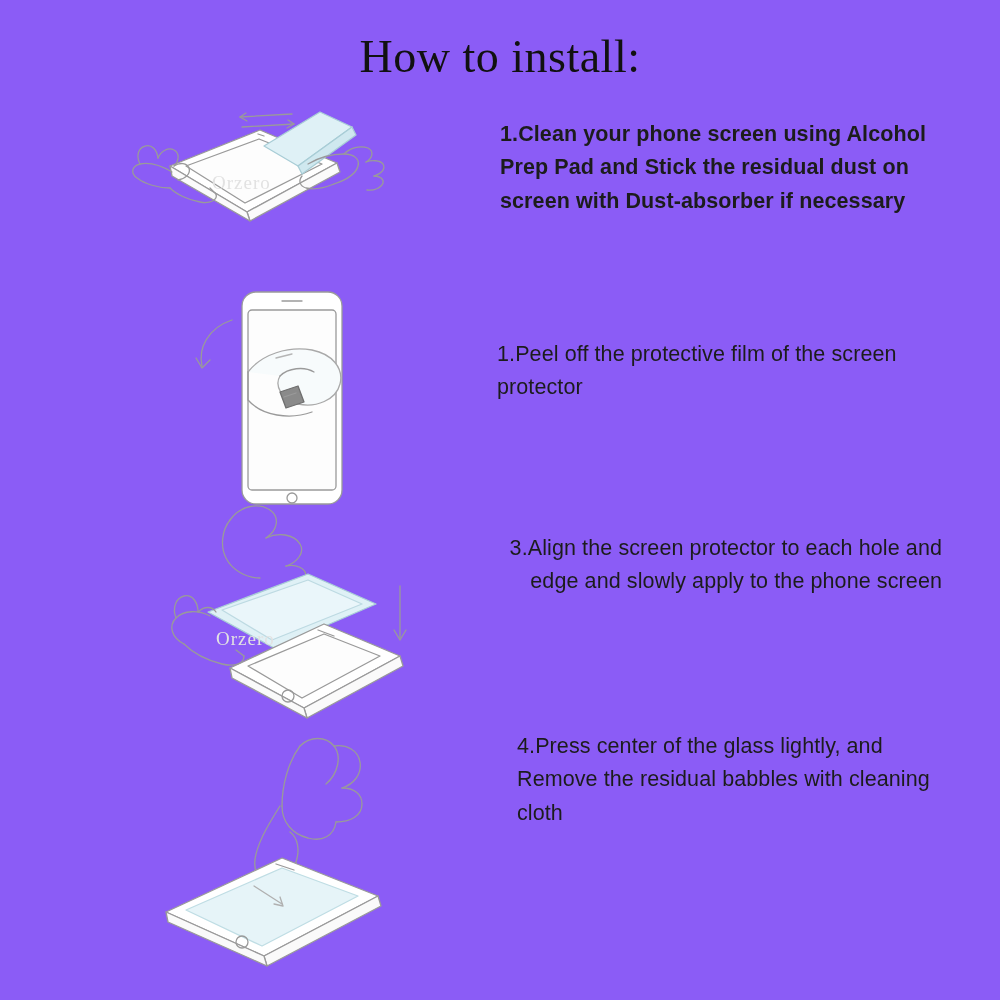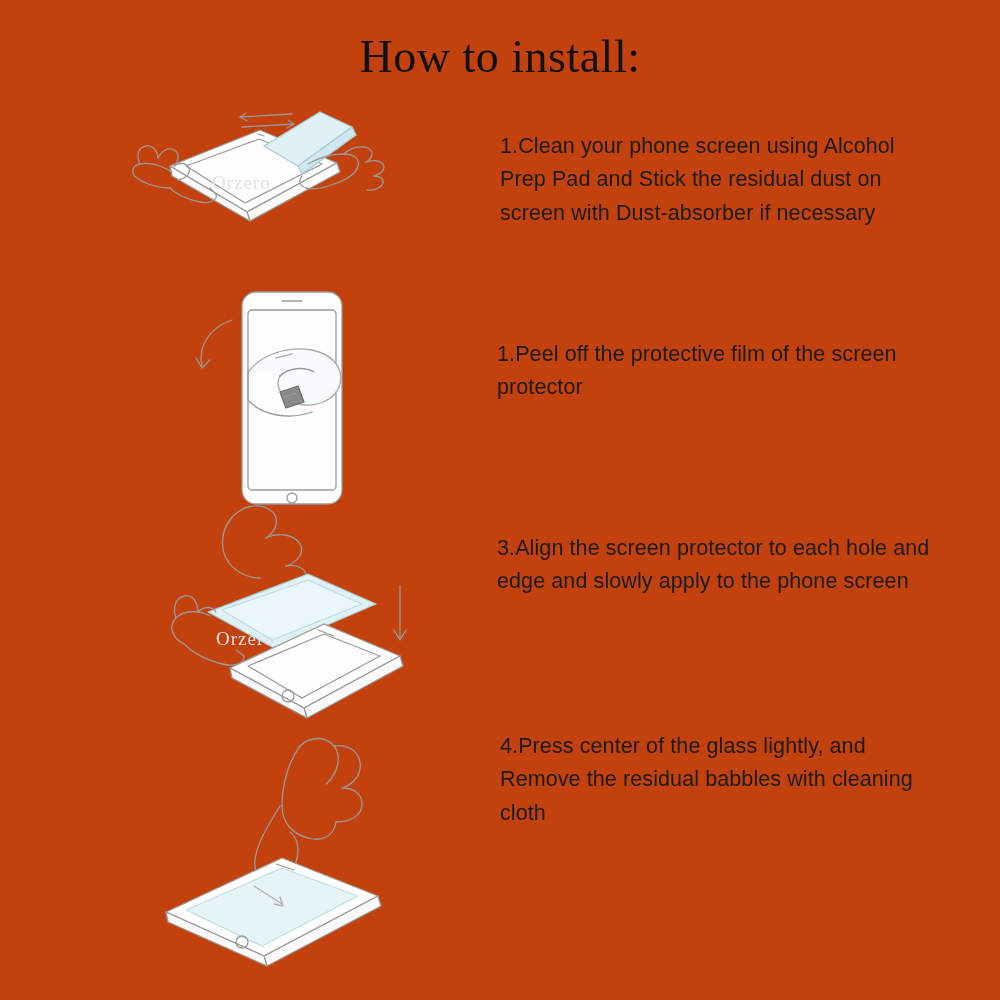--- a/index.html
+++ b/index.html
@@ -12,21 +12,21 @@
     height: 1000px;
     font-family: "Liberation Sans", sans-serif;
     color: #1a1a1a;
     position: relative;
     overflow: hidden;
   }
 
   .page {
     position: absolute;
     inset: 0;
-    background: #c2410c;
+    background: #8b5cf6;
   }
 
   
   .title {
     position: absolute;
     top: 30px;
     left: 0;
     width: 1000px;
     text-align: center;
     font-family: "Liberation Serif", serif;
@@ -42,24 +42,24 @@
     left: 492px;
     top: 110px;
     width: 470px;
   }
   .step {
     font-size: 21.5px;
     line-height: 1.55;
     color: #1c1c1c;
     letter-spacing: 0.1px;
   }
-  .step-1 { position: absolute; top: 20px;   left: 8px;  width: 430px; }
+  .step-1 { position: absolute; top: 8px;   left: 8px;  width: 430px; font-weight: bold; }
   .step-2 { position: absolute; top: 228px; left: 5px;  width: 445px; }
-  .step-3 { position: absolute; top: 422px; left: 5px;  width: 445px; }
-  .step-4 { position: absolute; top: 620px; left: 8px;  width: 420px; }
+  .step-3 { position: absolute; top: 422px; left: 5px;  width: 445px; text-align: right; }
+  .step-4 { position: absolute; top: 620px; left: 25px;  width: 420px; }
 
   
   .illus {
     position: absolute;
     left: 112px;
     top: 100px;
     width: 380px;
     height: 870px;
   }
   .fig {

